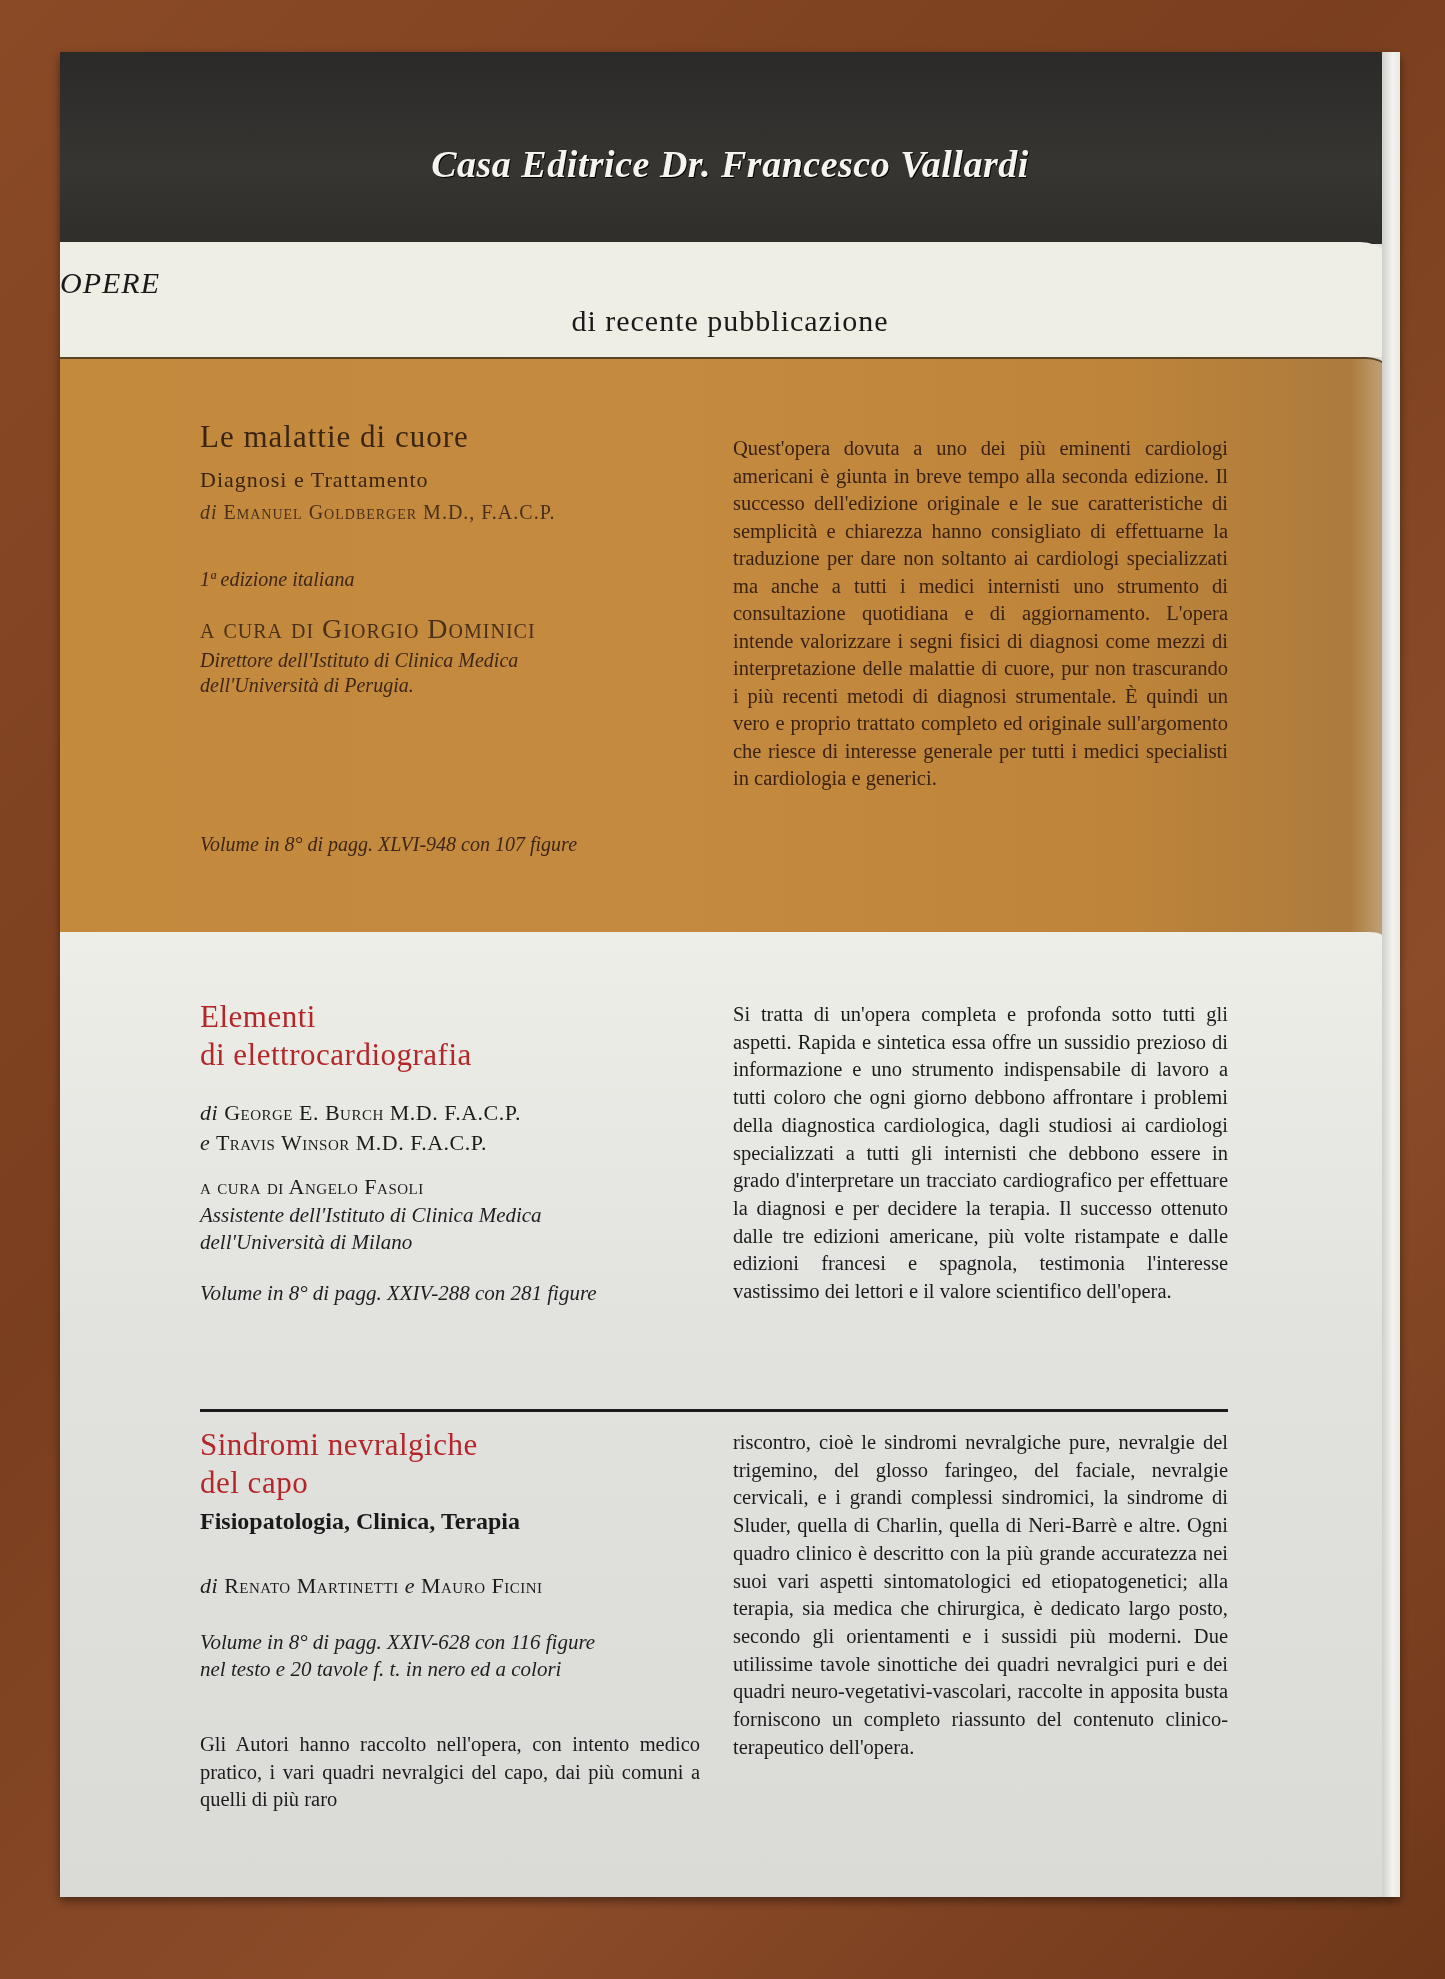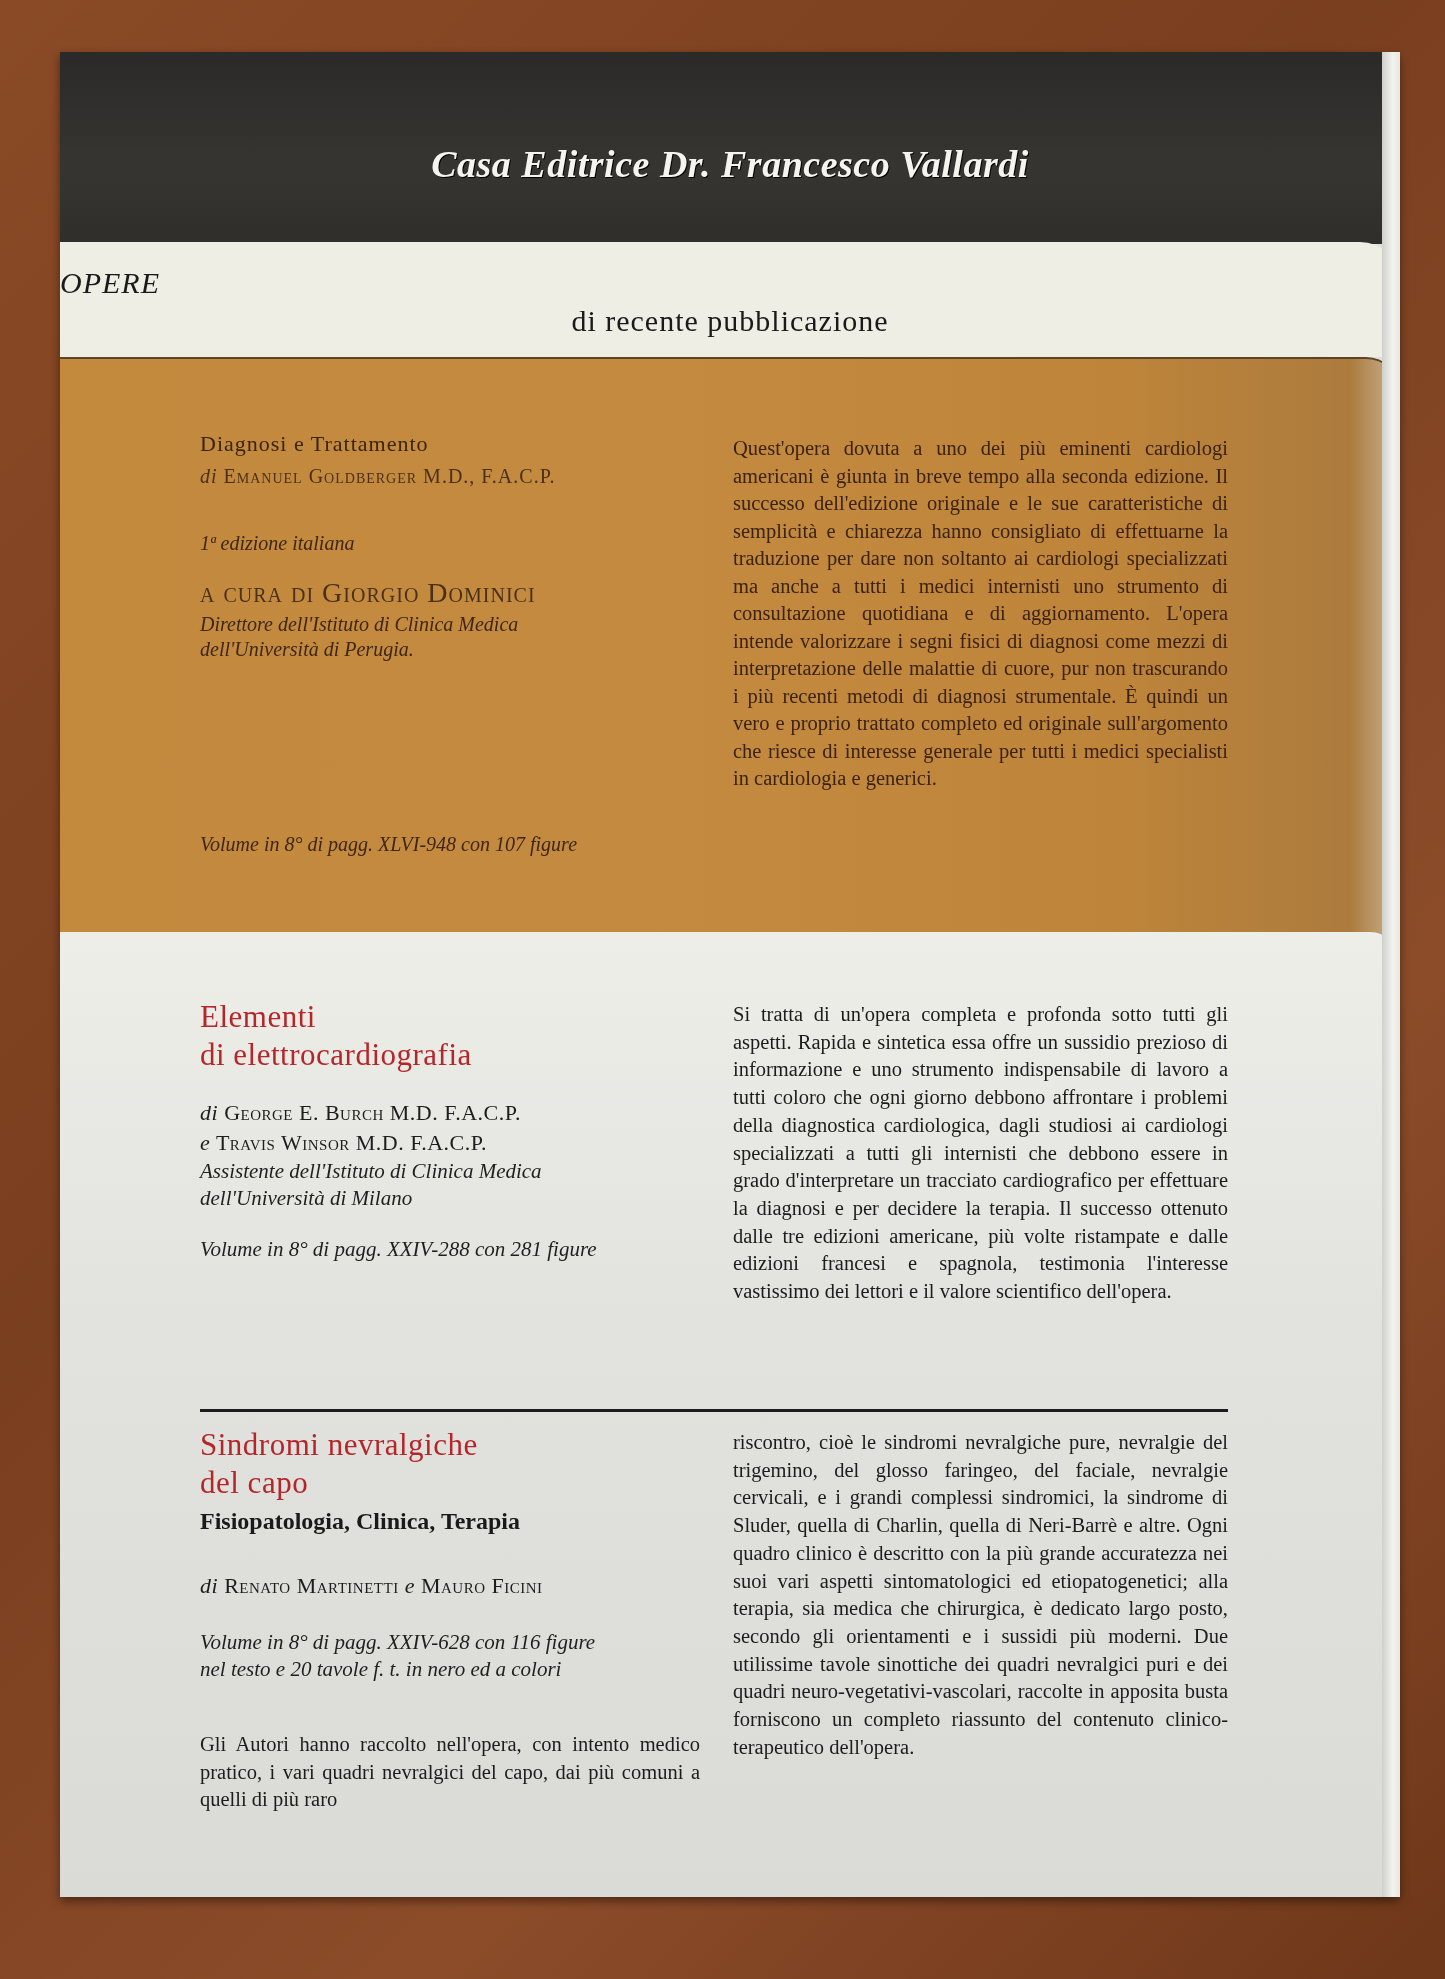--- a/index.html
+++ b/index.html
@@ -84,20 +84,21 @@
     <div class="publisher">Casa Editrice Dr. Francesco Vallardi</div>
   </div>
 
   <div class="cream-band">
     <div class="t1">OPERE</div>
     <div class="t2">di recente pubblicazione</div>
   </div>
 
   <div class="gold-band">
     <div class="col-left" style="top:60px;">
+      <div class="gold-title">Le malattie di cuore</div>
       <div class="gold-sub" style="margin-top:12px;">Diagnosi e Trattamento</div>
       <div class="gold-small" style="margin-top:8px;">
         <i style="font-variant:normal;">di</i>
         <span>Emanuel Goldberger M.D., F.A.C.P.</span>
       </div>
       <div class="gold-ital" style="margin-top:44px;">1ª edizione italiana</div>
       <div class="gold-small" style="margin-top:22px;font-size:28px;">a cura di Giorgio Dominici</div>
       <div class="gold-ital" style="margin-top:4px;">Direttore dell'Istituto di Clinica Medica</div>
       <div class="gold-ital" style="margin-top:2px;">dell'Università di Perugia.</div>
     </div>
@@ -107,20 +108,21 @@
 
   <div class="light-area">
 
     <div class="col-left" style="top:66px;">
       <div class="red-title">Elementi</div>
       <div class="red-title">di elettrocardiografia</div>
       <div class="author" style="margin-top:24px;">
         <div><i>di</i> <span>George E. Burch M.D. F.A.C.P.</span></div>
         <div><i>e</i> <span>Travis Winsor M.D. F.A.C.P.</span></div>
       </div>
+      <div class="author" style="margin-top:14px;">a cura di Angelo Fasoli</div>
       <div class="ital">Assistente dell'Istituto di Clinica Medica</div>
       <div class="ital">dell'Università di Milano</div>
       <div class="ital" style="margin-top:24px;">Volume in 8° di pagg. XXIV-288 con 281 figure</div>
     </div>
     <div class="col-right body" style="top:69px;">Si tratta di un'opera completa e profonda sotto tutti gli aspetti. Rapida e sintetica essa offre un sussidio prezioso di informazione e uno strumento indispensabile di lavoro a tutti co­loro che ogni giorno debbono affrontare i problemi della diagnostica cardiologica, dagli studiosi ai cardiologi specializzati a tutti gli internisti che debbono essere in grado d'inter­pretare un tracciato cardiografico per effettuare la diagnosi e per decidere la terapia. Il successo ottenuto dalle tre edizioni americane, più volte ristampate e dalle edizioni francesi e spagnola, testimonia l'interesse vastissimo dei lettori e il valore scientifico dell'opera.</div>
 
     <div class="sep" style="top:477px;"></div>
 
     <div class="col-left" style="top:494px;">
       <div class="red-title">Sindromi nevralgiche</div>

